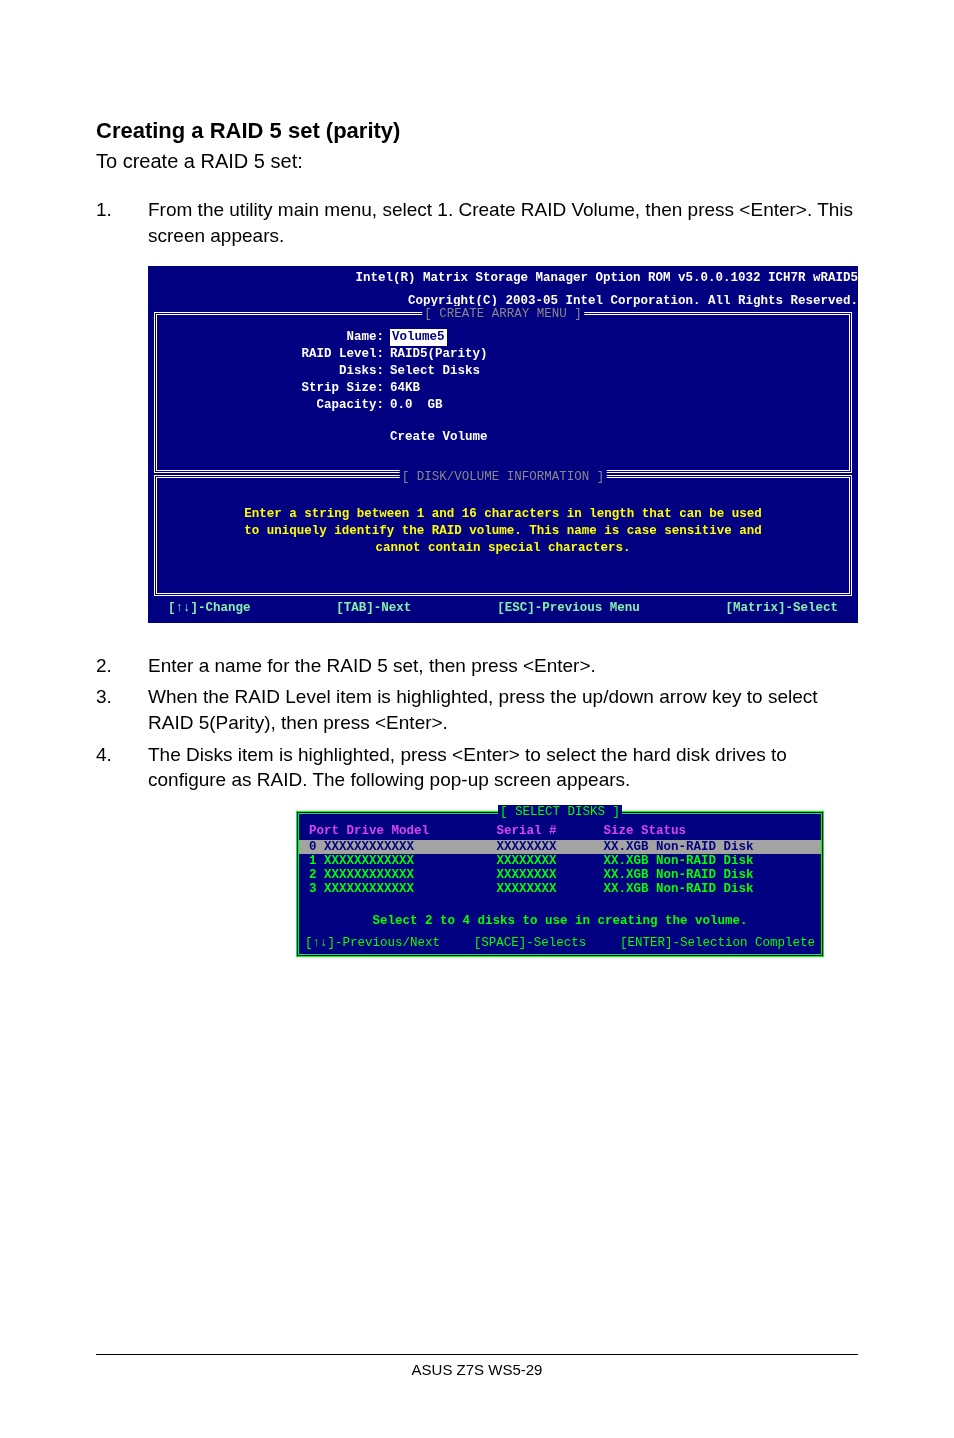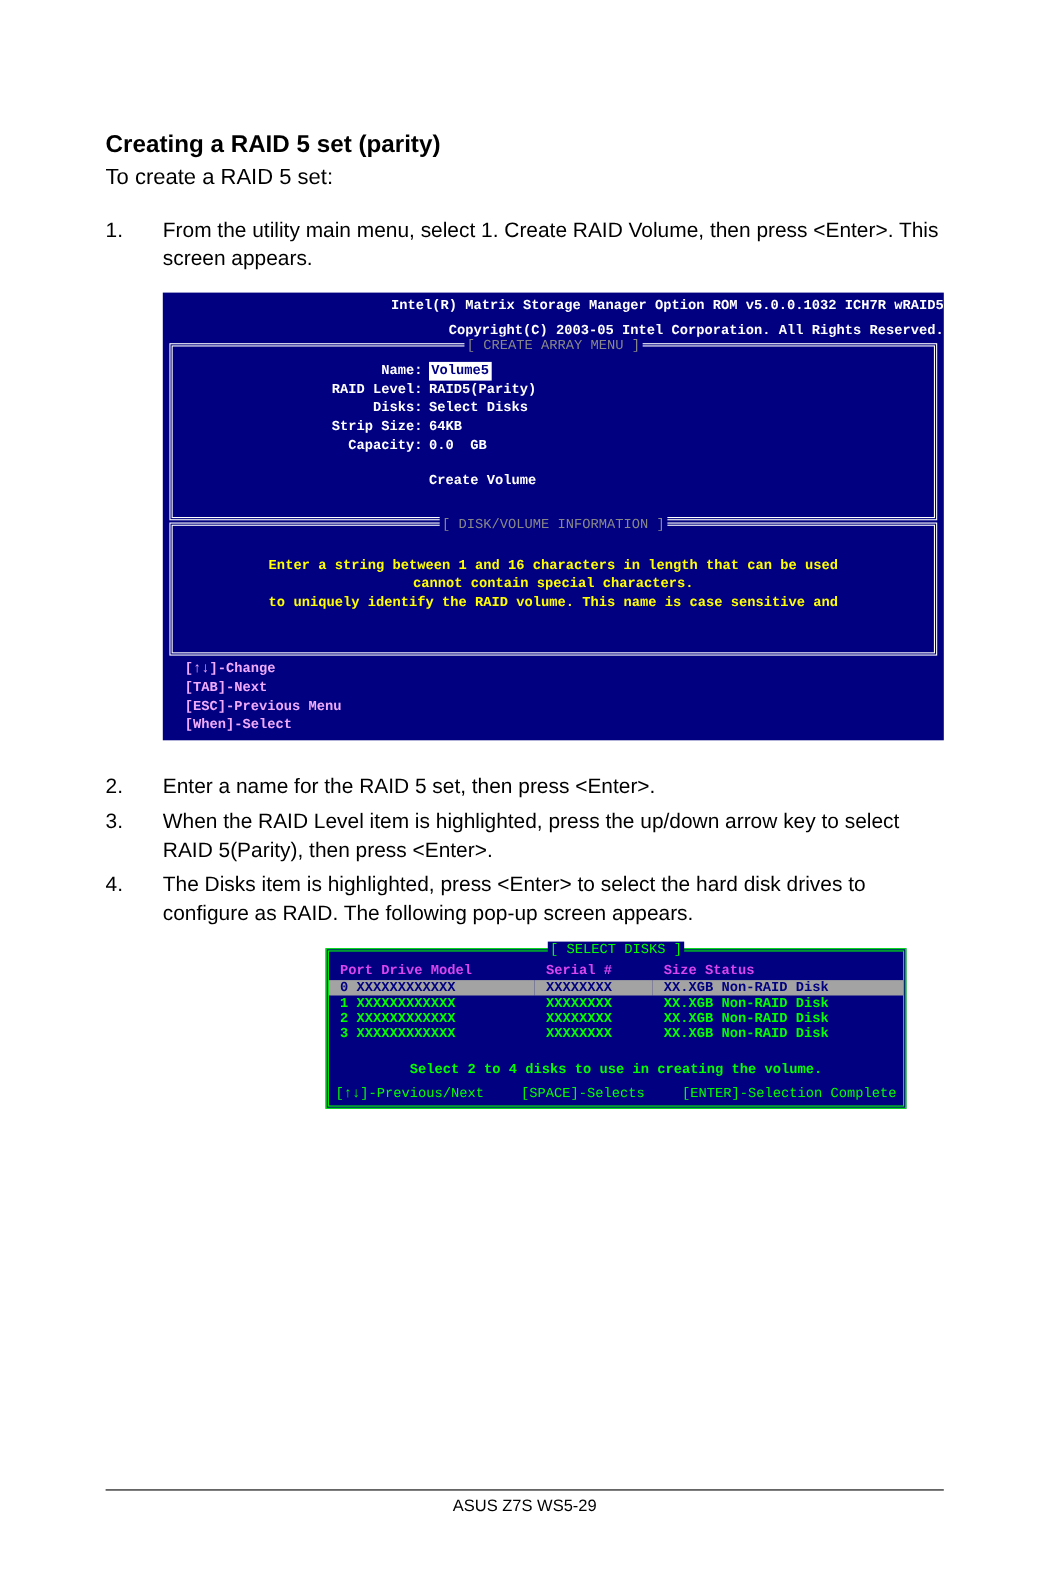--- a/index.html
+++ b/index.html
@@ -80,23 +80,22 @@
   .bios .info-text {
     color: #ffff00;
     text-align: center;
     font-weight: bold;
     padding: 18px 10px 26px 10px;
   }
   .bios .footer {
     display: flex;
     justify-content: space-between;
     padding: 4px 20px 6px 20px;
-    color: #f0abfc;
-    font-weight: bold;
-    flex-direction: column;
+    color: #86efac;
+    font-weight: bold;
   }
   .bios .footer span { white-space: nowrap; }
 
   
   .bios2 {
     background: #000080;
     font-family: "Courier New", monospace;
     font-size: 12.5px;
     color: #00ff00;
     margin: 0 auto 30px 200px;
@@ -175,30 +174,30 @@
     <div class="create-line">Create Volume</div>
     <div style="height:14px"></div>
   </div>
 
   <div style="height:2px"></div>
 
   <div class="dbl-box">
     <span class="box-title">[ DISK/VOLUME INFORMATION ]</span>
     <div class="info-text">
       <div>Enter a string between 1 and 16 characters in length that can be used</div>
+      <div>to uniquely identify the RAID volume. This name is case sensitive and</div>
       <div>cannot contain special characters.</div>
-      <div>to uniquely identify the RAID volume. This name is case sensitive and</div>
     </div>
   </div>
 
   <div class="footer">
     <span>[↑↓]-Change</span>
     <span>[TAB]-Next</span>
     <span>[ESC]-Previous Menu</span>
-    <span>[When]-Select</span>
+    <span>[Matrix]-Select</span>
   </div>
 </div>
 
 <ol class="steps">
   <li>
     <span class="num">2.</span>
     <span class="txt">Enter a name for the RAID 5 set, then press &lt;Enter&gt;.</span>
   </li>
   <li>
     <span class="num">3.</span>

